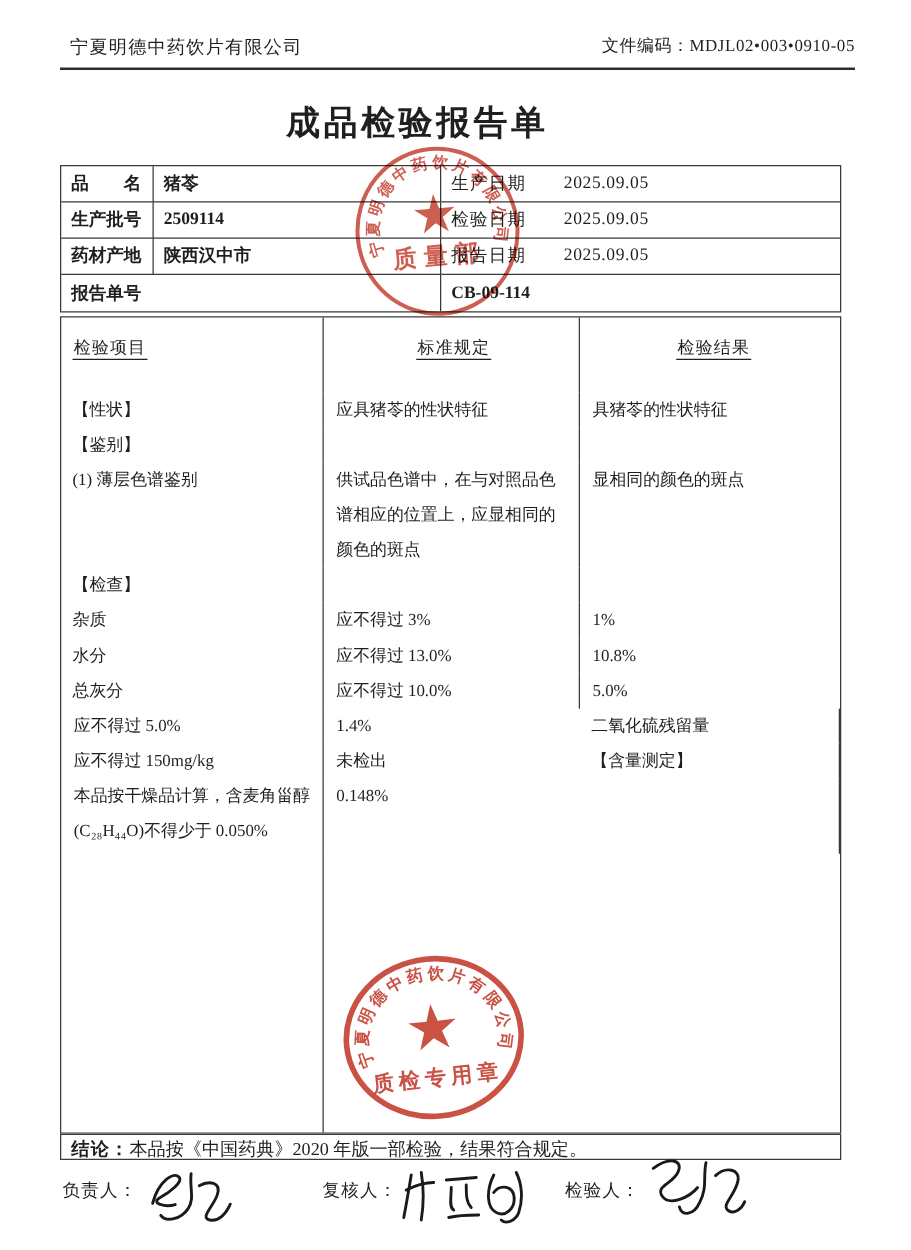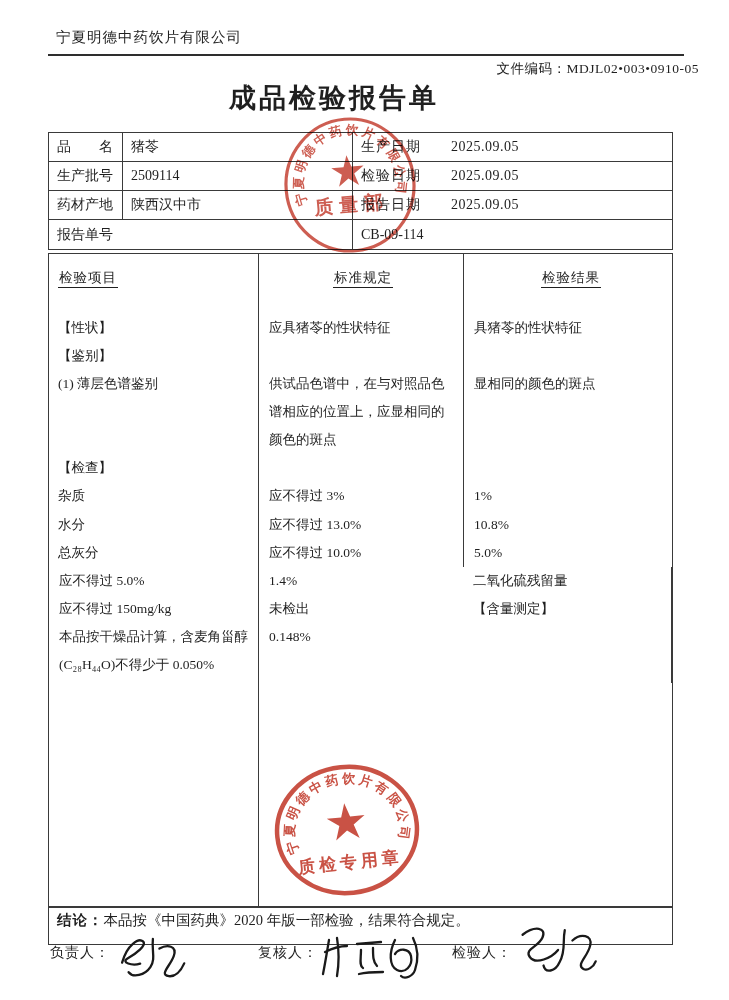--- a/index.html
+++ b/index.html
@@ -12,21 +12,21 @@
   html,body{background:#ffffff;}
   body{
     width:729px;height:1000px;position:relative;overflow:hidden;
     font-family:"Liberation Serif","DejaVu Serif",serif;
     color:var(--ink);
   }
   .abs{position:absolute;}
 
   
   .hdr-company{left:56px;top:28px;font-size:14.5px;letter-spacing:1px;}
-  .hdr-code{right:30px;top:28px;font-size:13.5px;letter-spacing:.5px;margin-top:32px;}
+  .hdr-code{right:45px;top:28px;font-size:13.5px;letter-spacing:.5px;}
   .hdr-rule{left:48px;top:54px;width:636px;height:2px;background:#2e2e2e;}
 
   
   .title{
     left:0;top:80px;width:654px;text-align:center;padding-left:14px;
     font-size:27px;font-weight:bold;letter-spacing:3px;
   }
 
   
   .info-table{
@@ -36,21 +36,21 @@
     grid-template-columns:74px 230px 1fr;
     grid-template-rows:repeat(4,1fr);
     font-size:14px;
   }
   .info-table > div{
     border-bottom:1px solid var(--border);
     display:flex;align-items:center;
   }
   .info-table > div.last-row{border-bottom:none;}
   .cell-r{border-right:1px solid var(--border);}
-  .pl{padding-left:8px;}
+  .pl{padding-left:8px;font-weight:bold;}
   .right-half{display:flex;align-items:center;}
   .right-half .rlabel{width:96px;padding-left:8px;flex:none;letter-spacing:1px;}
   .right-half .rvalue{padding-left:2px;letter-spacing:.5px;}
   .merged{grid-column:1 / 3;}
 
   
   .main-table{
     left:48px;top:253px;width:625px;height:654px;
     border:1px solid var(--border);
     display:grid;
@@ -61,21 +61,21 @@
   .main-table > div{line-height:28px;white-space:pre-line;}
   .mc1{padding-left:9px;border-right:1px solid var(--border);}
   .mc2{padding-left:10px;padding-right:6px;border-right:1px solid var(--border);}
   .mc3{padding-left:10px;padding-right:4px;}
   .th{padding-top:10px;line-height:18px;}
   .th.mc2,.th.mc3{text-align:center;}
   .th span{border-bottom:1px solid currentColor;padding:0 1px 2px 1px;letter-spacing:1px;}
 
   
   .conclusion{
-    left:48px;top:907px;width:625px;height:38px;
+    left:48px;top:907px;width:625px;height:21px;
     border:1px solid var(--border);
     font-size:14.5px;line-height:24px;padding-left:8px;
     background:#fff;
   }
   .conclusion b{letter-spacing:1px;}
   .sig-label{top:944px;font-size:14px;letter-spacing:1px;}
   .sig-svg{pointer-events:none;}
   .sig-svg path{fill:none;stroke:var(--sig);stroke-width:2.3;stroke-linecap:round;stroke-linejoin:round;}
 
   

